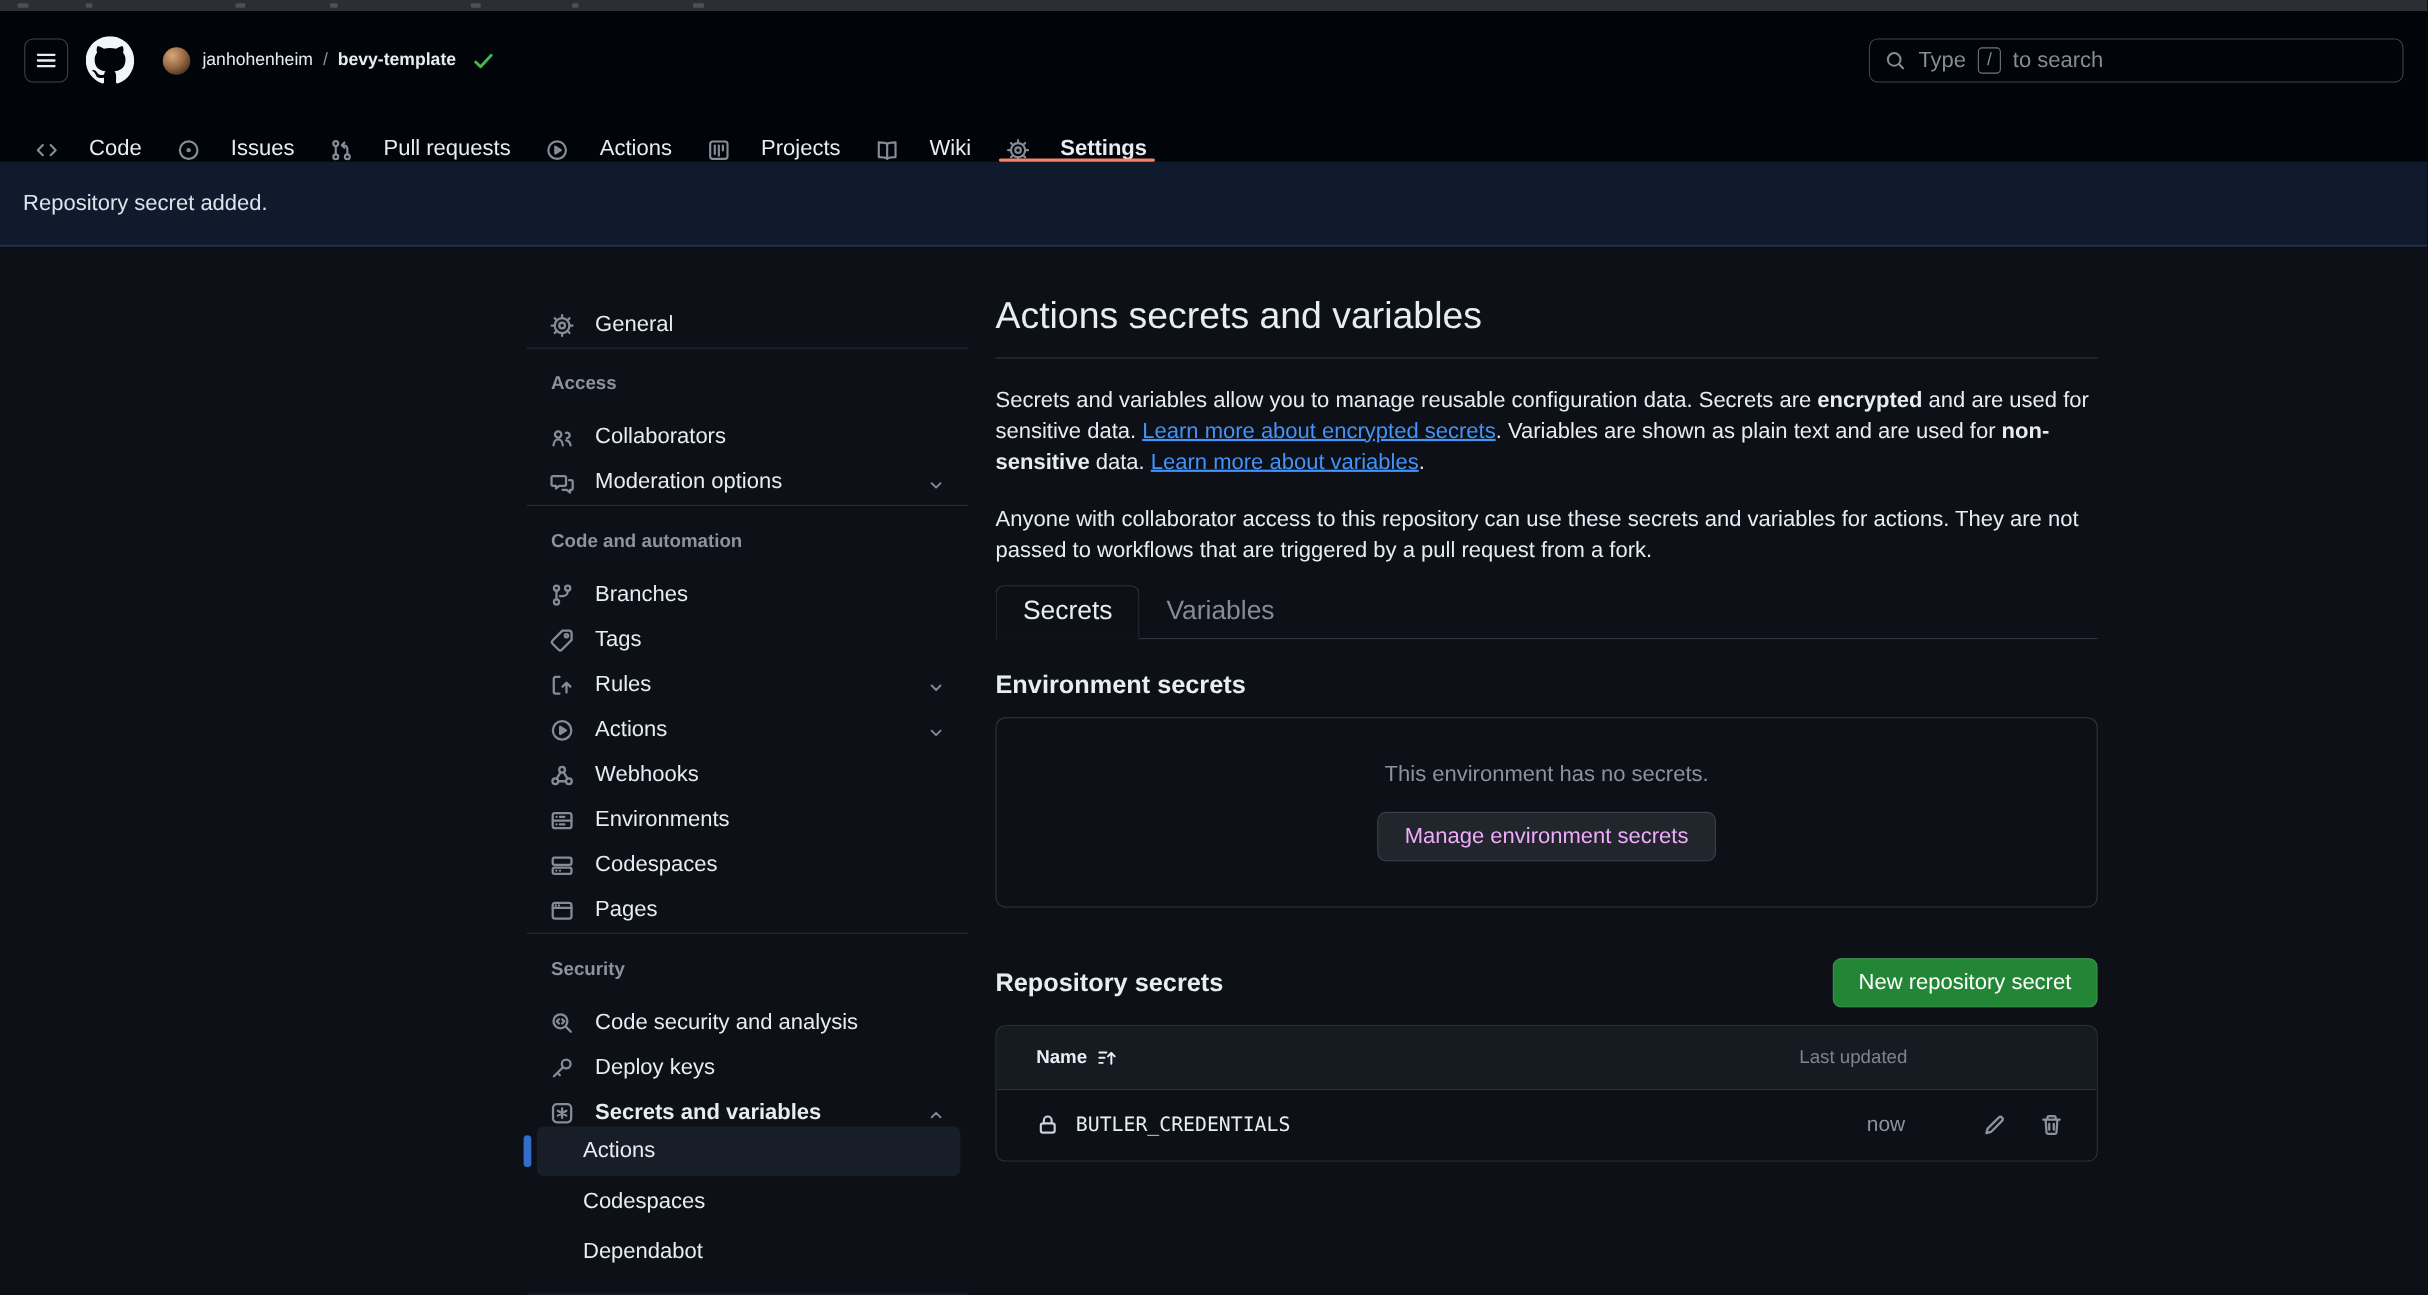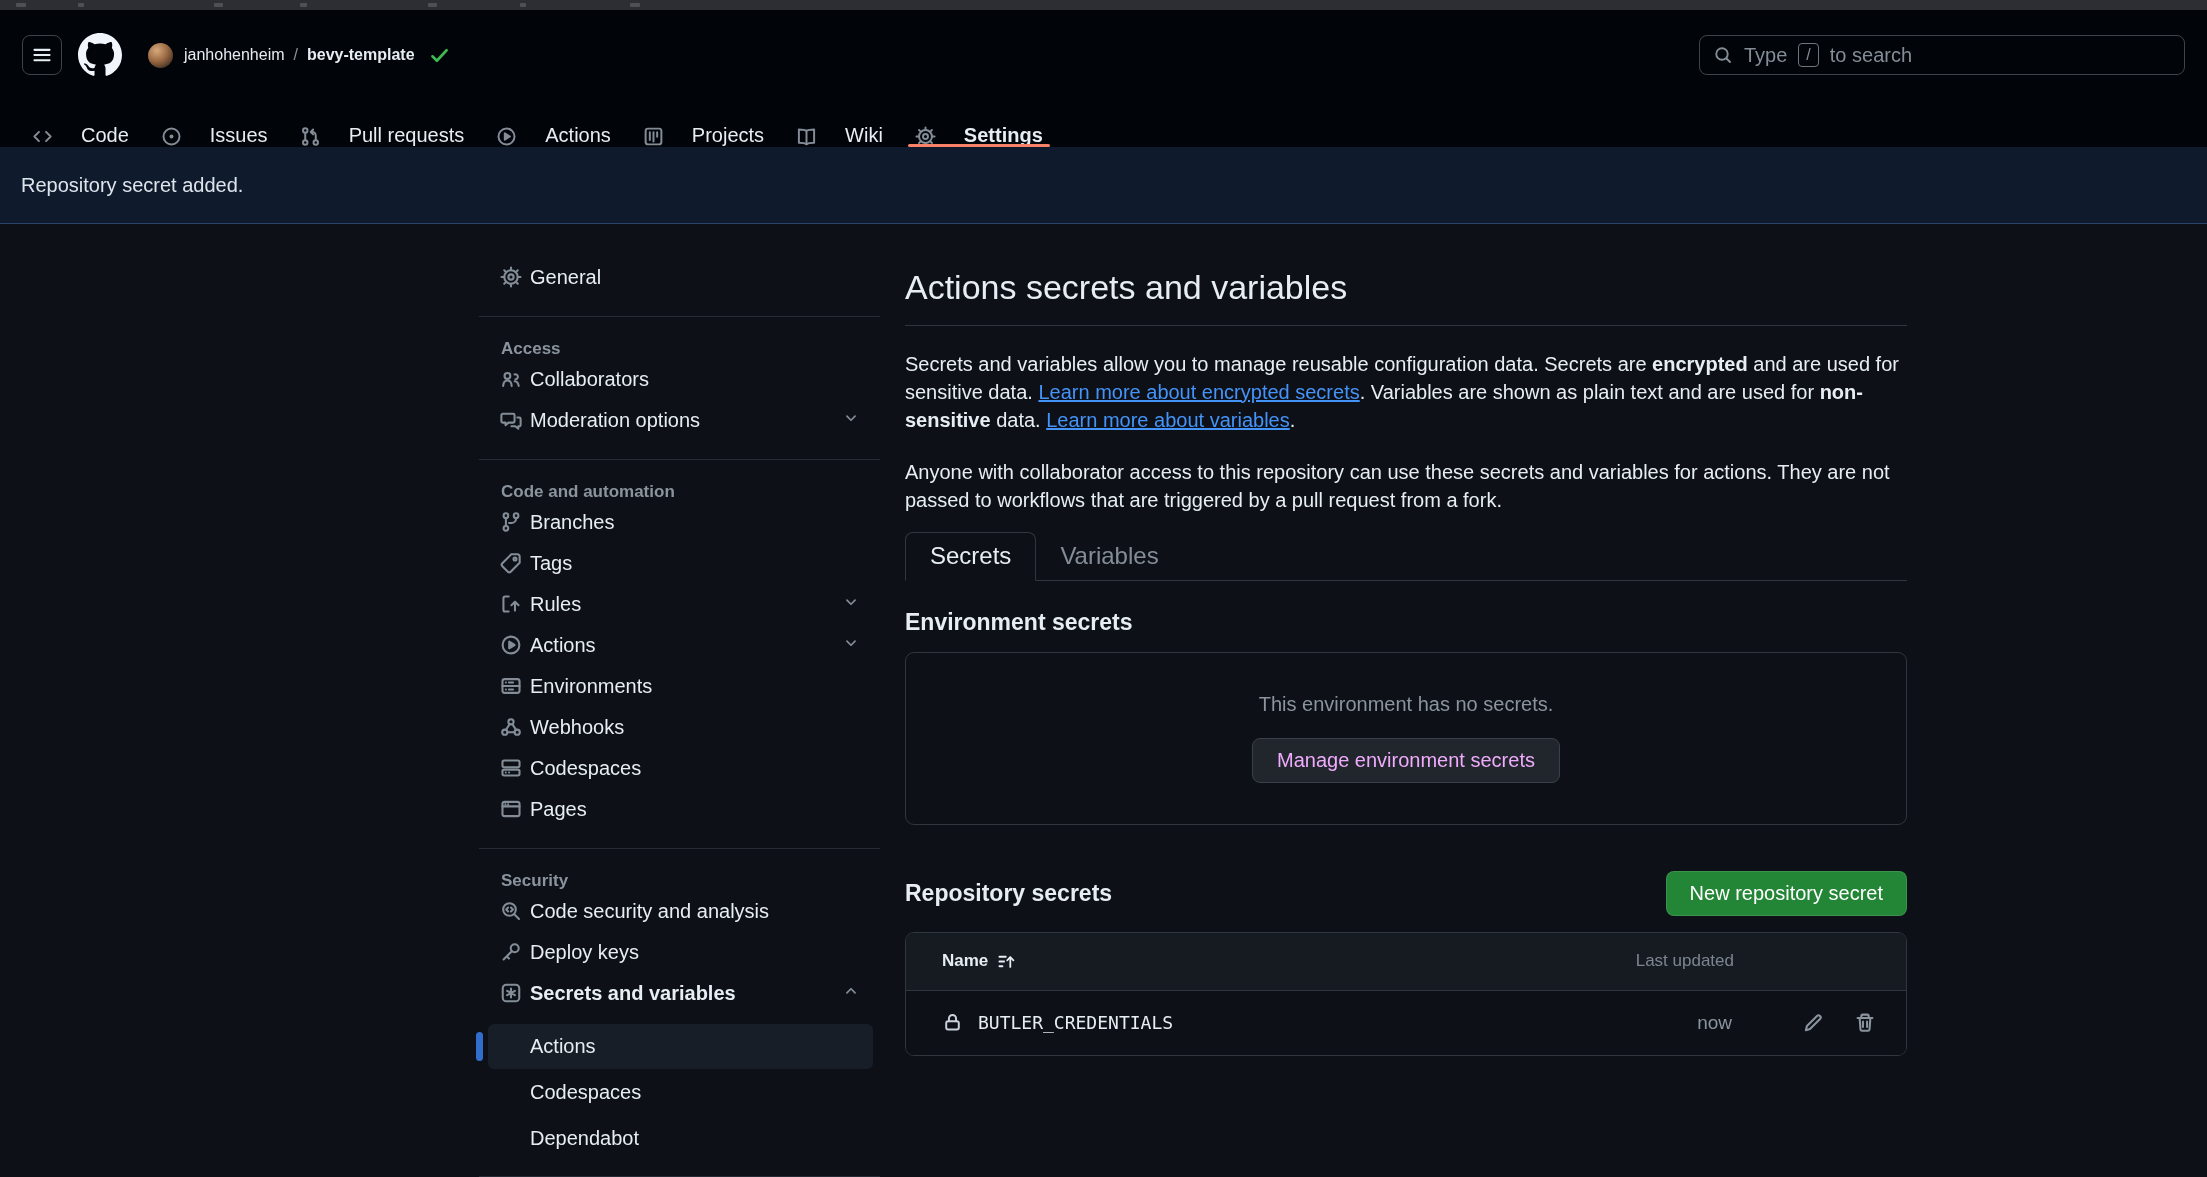--- a/index.html
+++ b/index.html
@@ -48,21 +48,21 @@
 
   
   .page-body { display:flex; align-items:flex-start; padding:42px 0 0 479px; }
 
   
   .settings-sidebar { width:401px; flex:none; font-size:20px; }
   .sb-section { border-top:1px solid #262c36; padding:9px 0; }
   .sb-section:first-child { border-top:0; padding-top:0; }
   .sb-section:last-child { border-bottom:1px solid #262c36; padding-bottom:14px; }
   .sb-label { color:#8b949e; font-size:17px; font-weight:700; padding:13px 0 9px 22px; }
-  .sb-item { display:flex; align-items:flex-start; gap:8px; height:41px; padding:0 20px 0 21px;
+  .sb-item { display:flex; align-items:flex-end; gap:19px; height:41px; padding:0 20px 0 21px;
     border-radius:6px; cursor:pointer; }
   .sb-item svg.ic { width:22px; height:22px; color:#848d97; flex:none; }
   .sb-item .lbl { color:#e6edf3; }
   .sb-item.bold .lbl { font-weight:700; }
   .sb-item .chev { margin-left:auto; color:#848d97; display:flex; }
   .sb-item .chev svg { width:18px; height:18px; }
   .sb-sub { position:relative; display:flex; align-items:center; height:45px; margin:1px 7px 1px 9px;
     padding-left:42px; border-radius:6px; cursor:pointer; color:#e6edf3; }
   .sb-sub.selected { background:#181e27; }
   .sb-sub.selected::before { content:""; position:absolute; left:-12px; top:8px; bottom:8px; width:7px;
@@ -286,33 +286,33 @@
             </svg>
             <span class="lbl">Actions</span>
             <span class="chev">
               <svg class="" viewBox="0 0 16 16" fill="none" stroke="currentColor" stroke-width="1.5" stroke-linecap="round" stroke-linejoin="round">
                 <path d="M4.4 6.4 8 10l3.6-3.6"></path>
               </svg>
             </span>
           </div>
           <div class="sb-item">
             <svg class="ic" viewBox="0 0 16 16" fill="none" stroke="currentColor" stroke-width="1.5" stroke-linecap="round" stroke-linejoin="round">
-              <rect x="1.8" y="3" width="12.4" height="10" rx="1.5"></rect>
-              <path d="M1.8 8h12.4M4.3 5.5h.01M4.3 10.5h.01M6.5 5.5h3M6.5 10.5h3"></path>
-            </svg>
-            <span class="lbl">Environments</span>
-          </div>
-          <div class="sb-item">
-            <svg class="ic" viewBox="0 0 16 16" fill="none" stroke="currentColor" stroke-width="1.5" stroke-linecap="round" stroke-linejoin="round">
               <circle cx="8" cy="4.2" r="1.9"></circle>
               <circle cx="3.5" cy="11.8" r="1.9"></circle>
               <circle cx="12.5" cy="11.8" r="1.9"></circle>
               <path d="M7 5.9 4.4 10M9 5.9l2.6 4.1M5.4 11.8h5.2"></path>
             </svg>
             <span class="lbl">Webhooks</span>
+          </div>
+          <div class="sb-item">
+            <svg class="ic" viewBox="0 0 16 16" fill="none" stroke="currentColor" stroke-width="1.5" stroke-linecap="round" stroke-linejoin="round">
+              <rect x="1.8" y="3" width="12.4" height="10" rx="1.5"></rect>
+              <path d="M1.8 8h12.4M4.3 5.5h.01M4.3 10.5h.01M6.5 5.5h3M6.5 10.5h3"></path>
+            </svg>
+            <span class="lbl">Environments</span>
           </div>
           <div class="sb-item">
             <svg class="ic" viewBox="0 0 16 16" fill="none" stroke="currentColor" stroke-width="1.5" stroke-linecap="round" stroke-linejoin="round">
               <rect x="1.8" y="2.6" width="12.4" height="4.8" rx="1.2"></rect>
               <rect x="1.8" y="9.2" width="12.4" height="4.2" rx="1.2"></rect>
               <path d="M4.2 11.3h.01M6.6 11.3h.01"></path>
             </svg>
             <span class="lbl">Codespaces</span>
           </div>
           <div class="sb-item">

